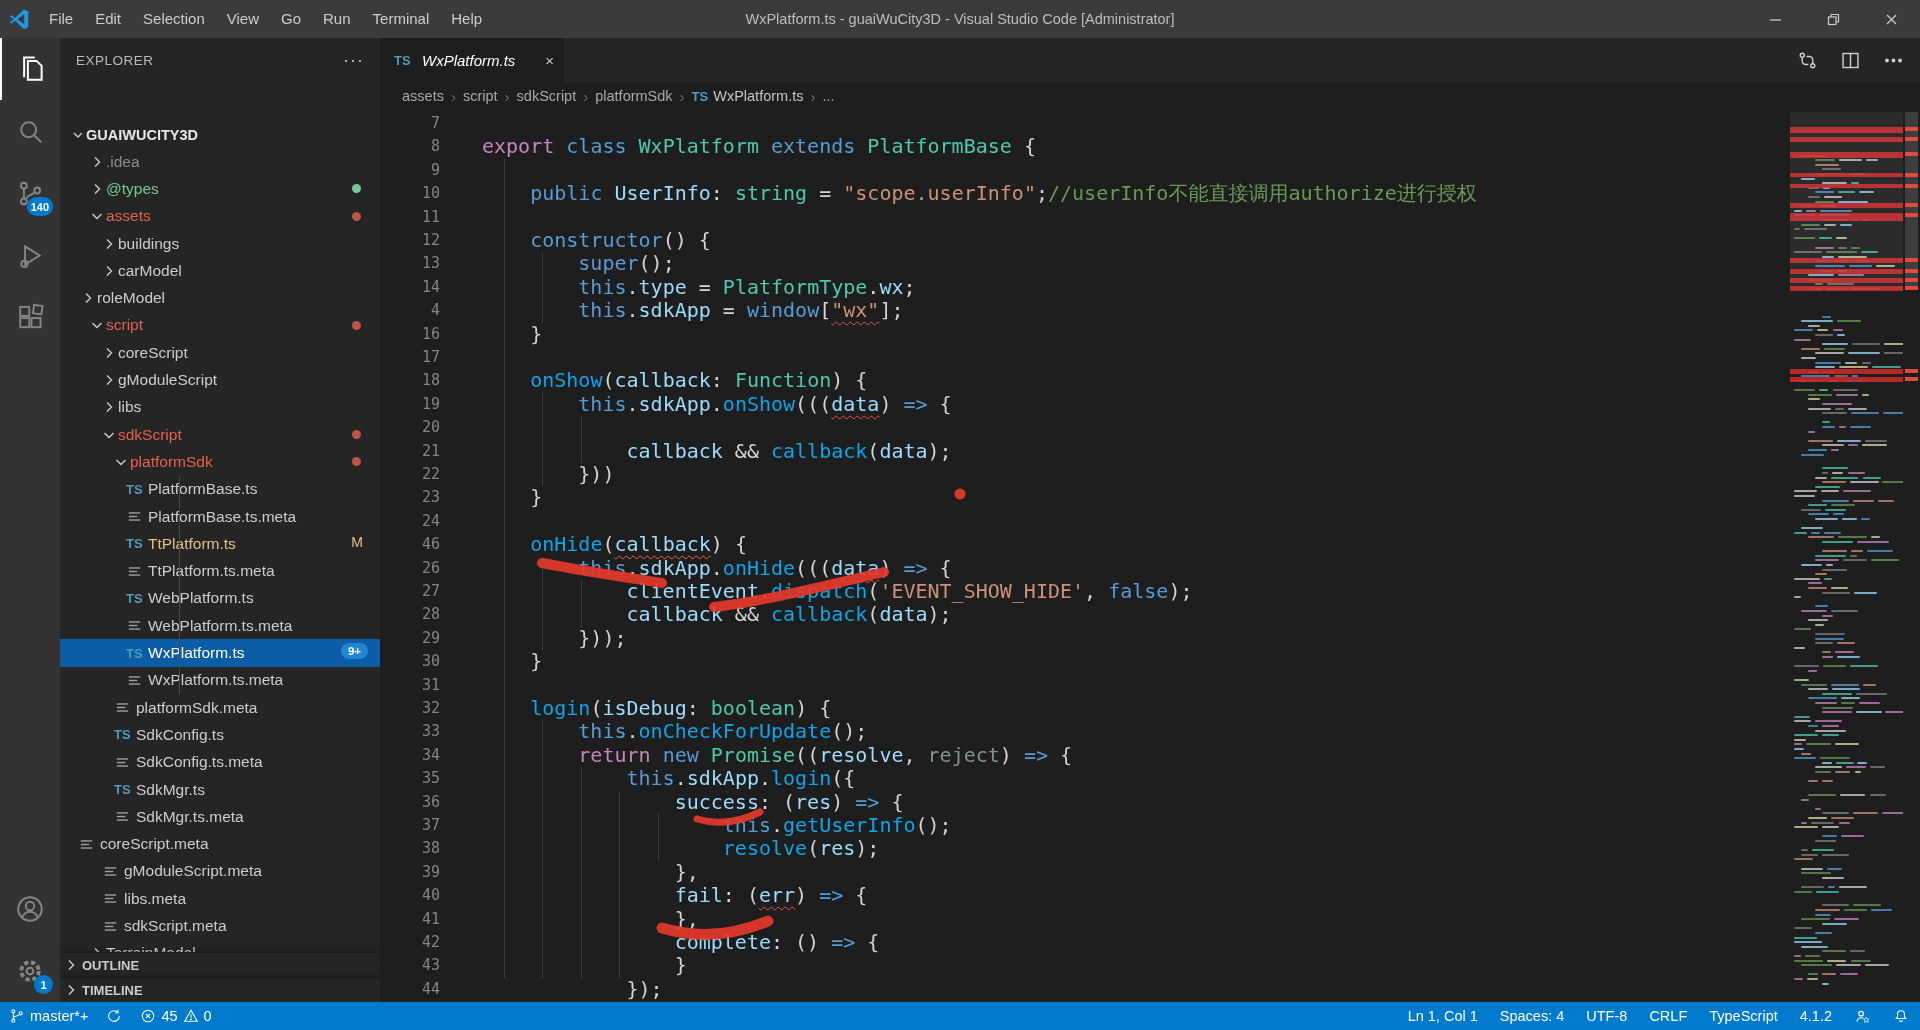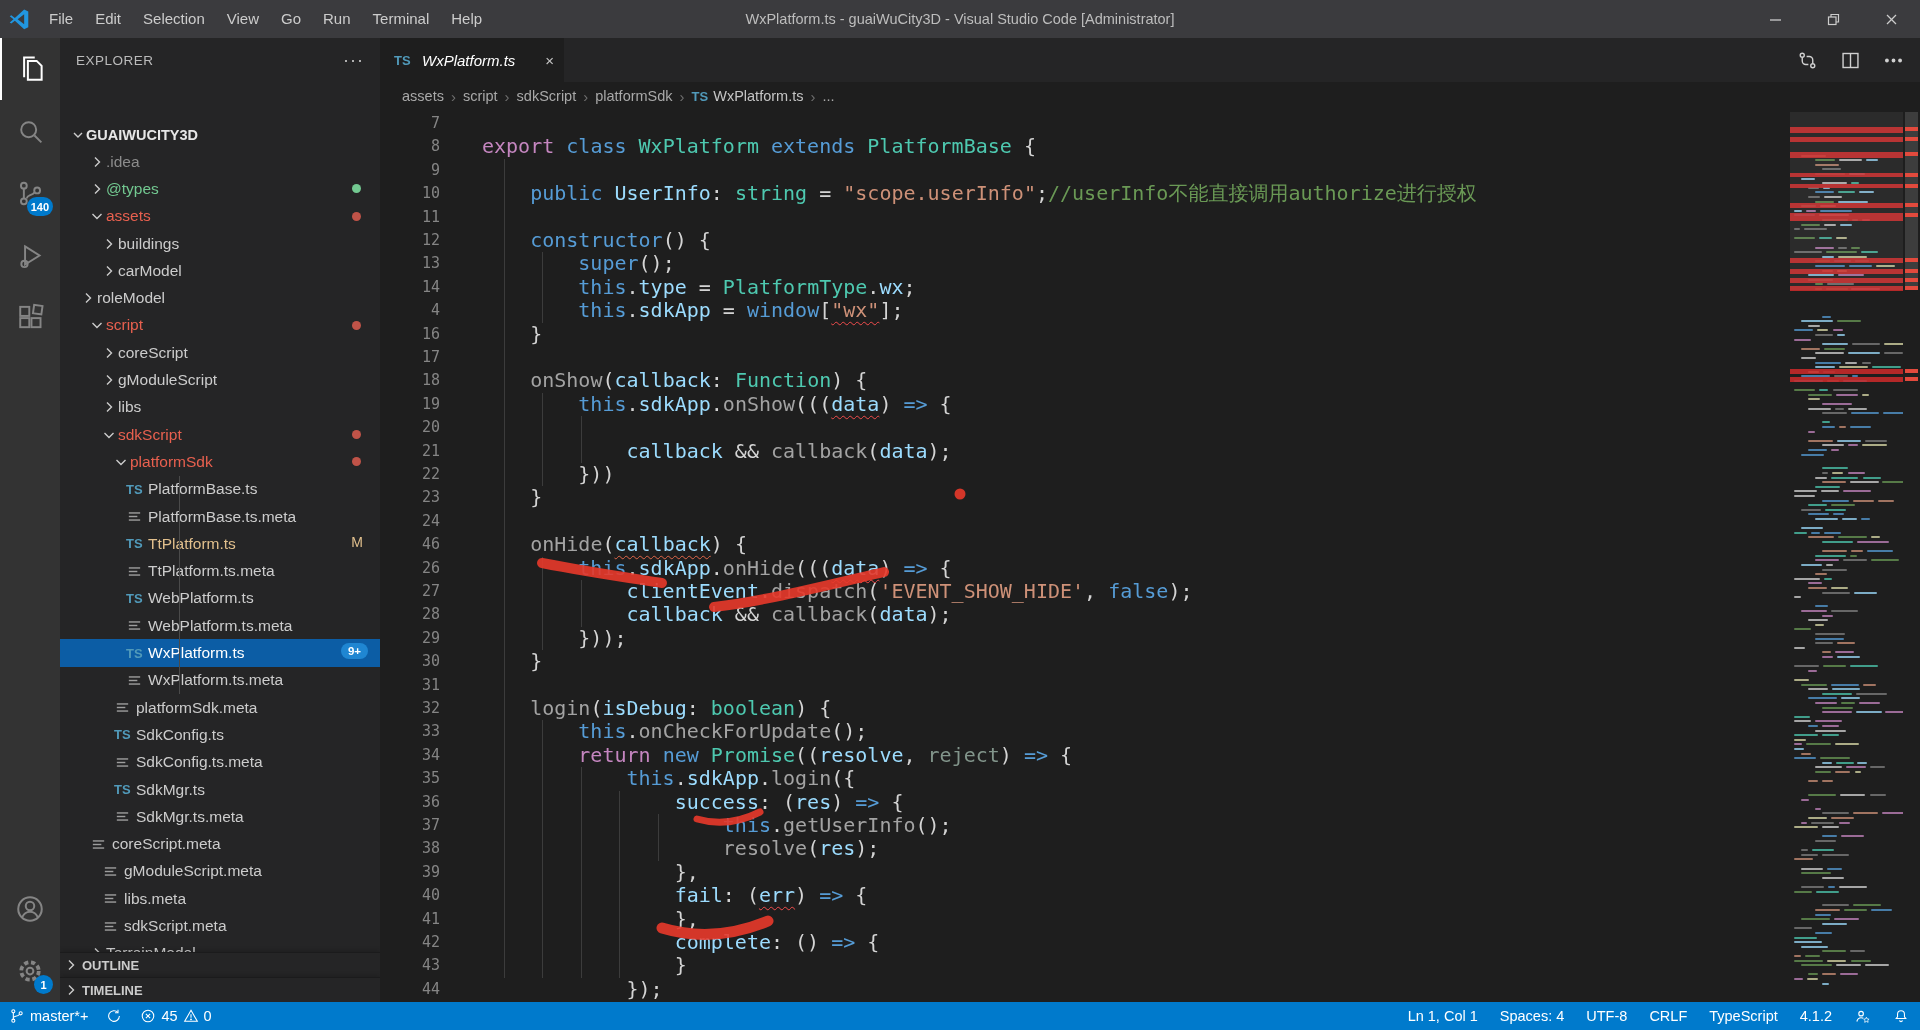--- a/index.html
+++ b/index.html
@@ -57,21 +57,21 @@
   .breadcrumb { height:28px; display:flex; align-items:center; font-size:14.5px; color:#a9a9a9; padding-left:22px; }
   .breadcrumb .sep { color:#6f6f6f; padding:0 7px; font-size:15px; }
   .breadcrumb .ts-ico { width:auto; margin-right:5px; }
 
   
   .code-area { position:absolute; left:0; top:72px; right:0; bottom:0; overflow:hidden;
     font-family:"DejaVu Sans Mono","Liberation Mono",monospace; }
   .code-line { position:absolute; left:0; right:130px; height:23.4px; }
   .code-line .num { position:absolute; left:0; width:60px; text-align:right; color:#858585; font-size:15px; line-height:23.4px; }
   .code-line .txt { position:absolute; left:85px; white-space:pre; font-size:20px; line-height:23.4px; color:#d4d4d4;margin-left:17px; }
-  .tk-kw{color:#569CD6} .tk-ctl{color:#C586C0} .tk-type{color:#4EC9B0} .tk-fn{color:#a3a3a3}
+  .tk-kw{color:#569CD6} .tk-ctl{color:#C586C0} .tk-type{color:#4EC9B0} .tk-fn{color:#0ea5e9}
   .tk-var{color:#9CDCFE} .tk-str{color:#CE9178} .tk-cmt{color:#6A9955} .tk-pun{color:#D4D4D4}
   .tk-unused{color:#82958b}
   .sq-err  { text-decoration:underline wavy #f14c4c 1.2px; text-underline-offset:4px; text-decoration-skip-ink:none; }
   .sq-warn { text-decoration:underline wavy #e2674a 1.2px; text-underline-offset:4px; text-decoration-skip-ink:none; }
   .indent-guide { position:absolute; width:1px; background:#3c3c3c; }
 
   
   .minimap { position:absolute; top:0; bottom:0; right:17px; width:113px; background:#1e1e1e; overflow:hidden; }
   .mm-line { position:absolute; height:2px; border-radius:1px; opacity:.75; }
   .mm-stripe { position:absolute; left:0; right:0; background:rgba(201,42,42,.88); }
@@ -421,21 +421,21 @@
             <span style="width:2px"></span>
             <span class="ts-ico">
               <svg class="icon" width="17" height="17" viewBox="0 0 24 24" stroke="#9d9d9d" stroke-width="2">
                 <line x1="4" y1="7" x2="20" y2="7"></line>
                 <line x1="4" y1="12" x2="16" y2="12"></line>
                 <line x1="4" y1="17" x2="20" y2="17"></line>
               </svg>
             </span>
             <span class="label" style="color:#CCCCCC">SdkMgr.ts.meta</span>
           </div>
-          <div class="tree-row " style="top:682.5px; padding-left:28px">
+          <div class="tree-row " style="top:682.5px; padding-left:16px">
             <span style="width:2px"></span>
             <span class="ts-ico">
               <svg class="icon" width="17" height="17" viewBox="0 0 24 24" stroke="#9d9d9d" stroke-width="2">
                 <line x1="4" y1="7" x2="20" y2="7"></line>
                 <line x1="4" y1="12" x2="16" y2="12"></line>
                 <line x1="4" y1="17" x2="20" y2="17"></line>
               </svg>
             </span>
             <span class="label" style="color:#CCCCCC">coreScript.meta</span>
           </div>

